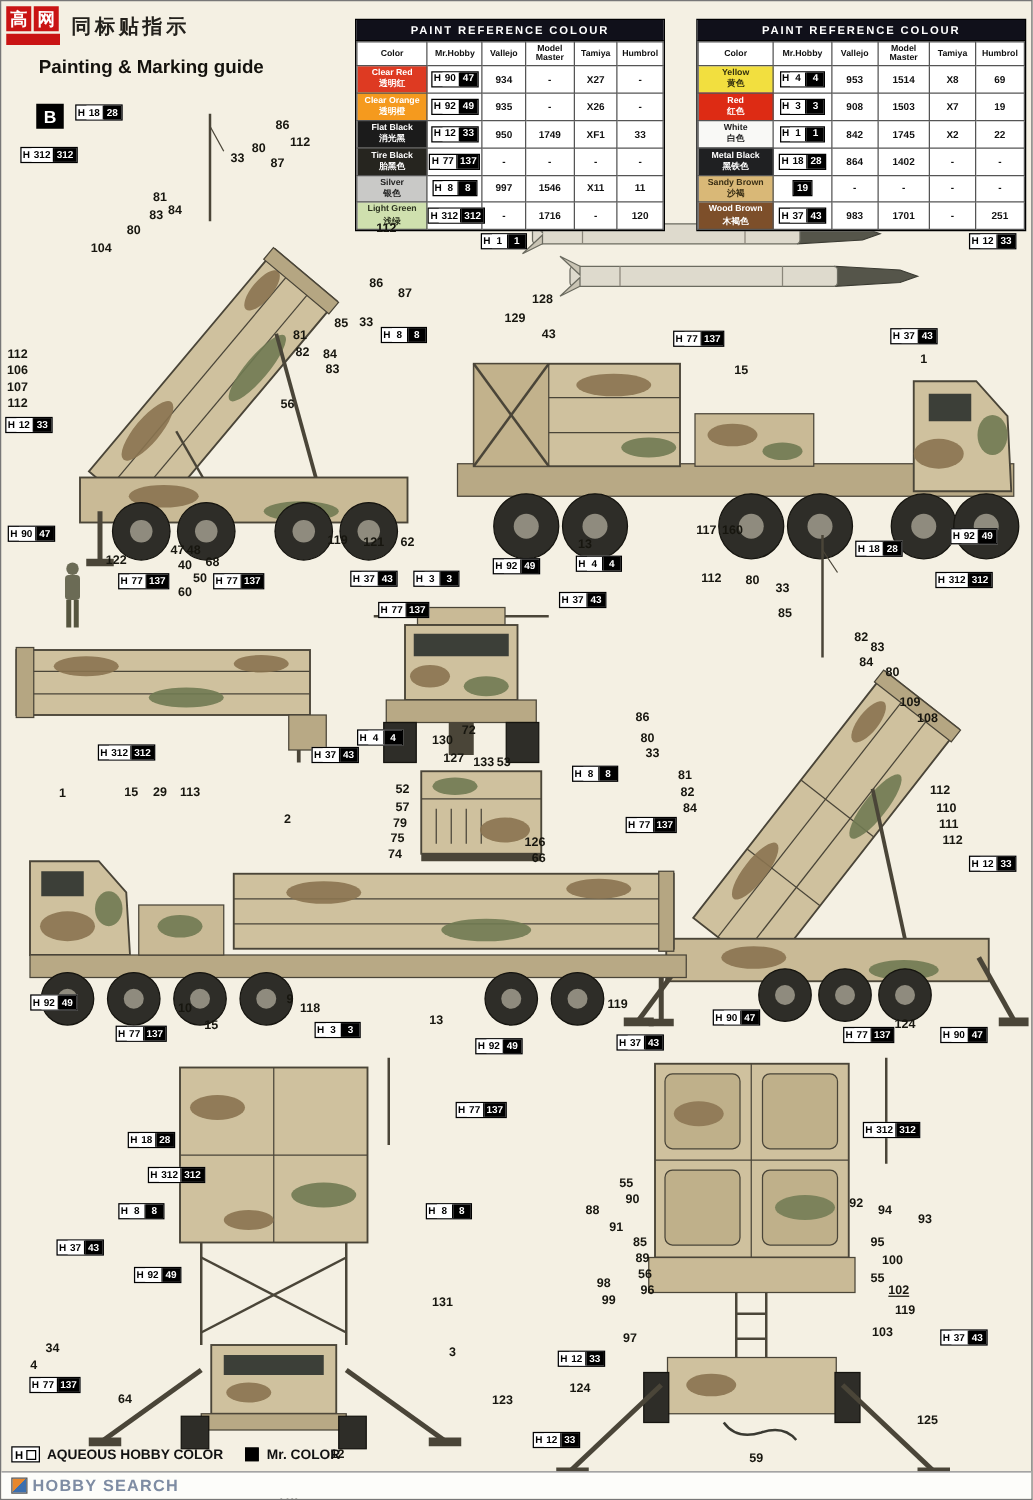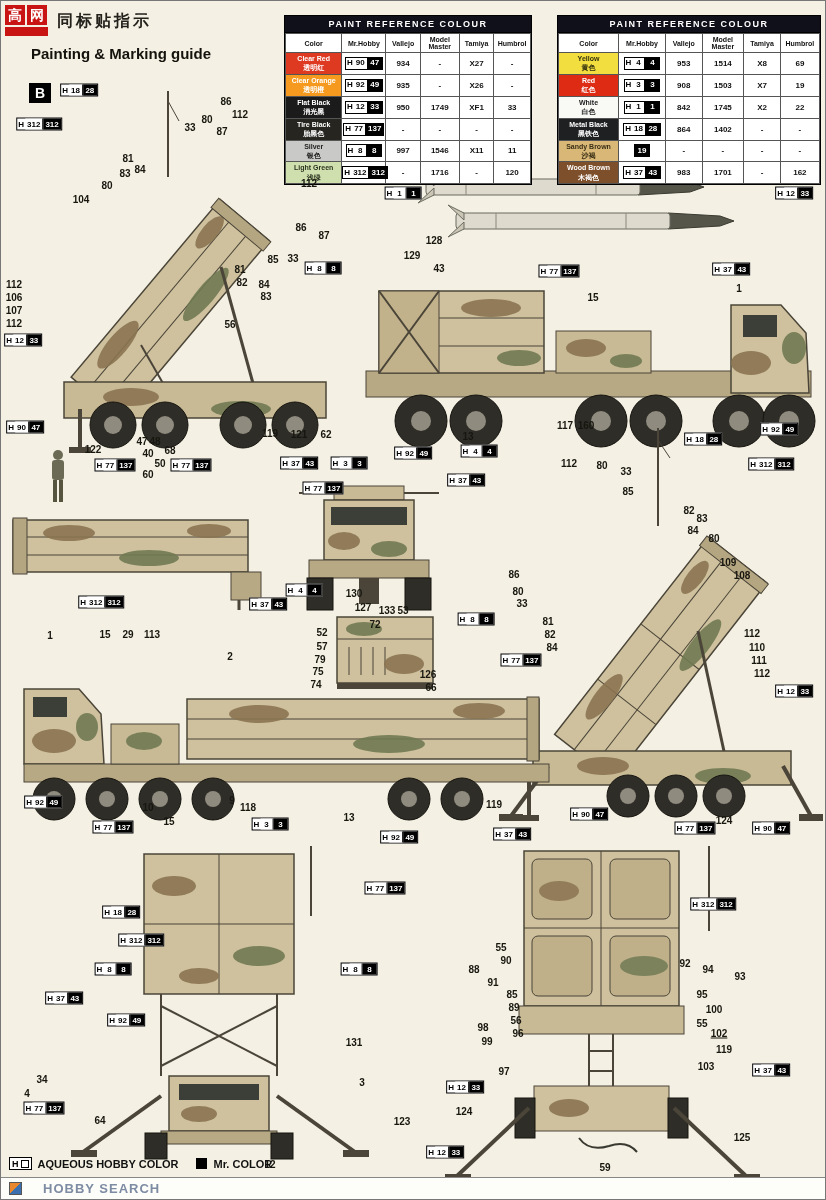--- a/index.html
+++ b/index.html
@@ -26,21 +26,21 @@
   .title-en{position:absolute;font:bold 15px "Liberation Sans",sans-serif;color:#14120d;z-index:6}
   .sec-label{position:absolute;width:22px;height:20px;background:#000;color:#fff;font:bold 14px/20px "Liberation Sans",sans-serif;text-align:center;z-index:6}
   .legend{position:absolute;display:flex;align-items:center;gap:6px;z-index:7}
   .lg-chip{display:inline-flex;align-items:center;border:1px solid #000;background:#fff;height:13px;padding:0 2px;gap:2px}
   .lg-chip .ch{font:bold 9px "Liberation Sans",sans-serif}
   .lg-box{display:inline-block;width:8px;height:8px;border:1px solid #000;background:#fff}
   .lg-black{display:inline-block;width:11px;height:11px;background:#000;border:1px solid #000;margin-left:12px}
   .lg-text{font:bold 11px "Liberation Sans",sans-serif;color:#111}
   .footer{position:absolute;left:0;bottom:0;width:826px;height:22px;background:#fdfdfa;border-top:1px solid #888;display:flex;align-items:center;justify-content:space-between;padding:0 8px;z-index:8}
   .f-title{font:bold 11.5px "Liberation Sans",sans-serif;color:#0d0d0d}
-  .f-brand{display:flex;align-items:center;gap:21px;font:bold 13px "Liberation Sans",sans-serif;color:#7e8ca3;letter-spacing:1px}
+  .f-brand{display:flex;align-items:center;gap:4px;font:bold 13px "Liberation Sans",sans-serif;color:#7e8ca3;letter-spacing:1px}
   .f-icon{display:inline-block;width:13px;height:13px;background:linear-gradient(135deg,#e8872b 50%,#3c6fae 50%);border:1px solid #555}
 </style>
 </head>
 <body>
 
 <div id="page">
 
   <div class="logo" style="left:4px;top:4px">
     <div class="logo-row">
       <span class="logo-sq">高</span>
@@ -268,21 +268,21 @@
               <div>木褐色</div>
             </td>
             <td><span class="chip">
                 <span class="ch">H</span>
                 <span class="cw">37</span>
                 <span class="cb">43</span>
               </span></td>
             <td>983</td>
             <td>1701</td>
             <td>-</td>
-            <td>162</td>
+            <td>251</td>
           </tr>
         </tbody>
     </table>
   </div>
 
   <svg class="fig" style="left:15px;top:86px" width="315" height="375" viewBox="0 0 315 375">
     <line x1="152" y1="4" x2="152" y2="90" stroke="#4a4538" stroke-width="2"></line>
     <line x1="152" y1="14" x2="163" y2="34" stroke="#4a4538" stroke-width="1"></line>
     <g transform="rotate(-50 160 215)">
       <rect x="35" y="183" width="232" height="64" fill="#cfc19e" stroke="#4a4538" stroke-width="1.5"></rect>
@@ -627,21 +627,21 @@
     <span class="callout" style="left: 127px; top: 633px;">29</span>
     <span class="callout" style="left: 151px; top: 633px;">113</span>
     <span class="callout" style="left: 229px; top: 655px;">2</span>
     <span class="callout" style="left: 147px; top: 806px;">10</span>
     <span class="callout" style="left: 168px; top: 820px;">15</span>
     <span class="callout" style="left: 231px; top: 799px;">9</span>
     <span class="callout" style="left: 247px; top: 806px;">118</span>
     <span class="callout" style="left: 277px; top: 822px;">3</span>
     <span class="callout" style="left: 348px; top: 816px;">13</span>
     <span class="callout" style="left: 353px; top: 592px;">130</span>
-    <span class="callout" style="left: 374px; top: 623px; text-align: center;">72</span>
+    <span class="callout" style="left: 374px; top: 584px; text-align: center;">72</span>
     <span class="callout" style="left: 362px; top: 606px;">127</span>
     <span class="callout" style="left: 386px; top: 609px;">133</span>
     <span class="callout" style="left: 402px; top: 609px;">53</span>
     <span class="callout" style="left: 321px; top: 631px;">52</span>
     <span class="callout" style="left: 321px; top: 645px;">57</span>
     <span class="callout" style="left: 319px; top: 658px;">79</span>
     <span class="callout" style="left: 317px; top: 670px;">75</span>
     <span class="callout" style="left: 315px; top: 683px;">74</span>
     <span class="callout" style="left: 427px; top: 673px;">126</span>
     <span class="callout" style="left: 430px; top: 686px;">66</span>

